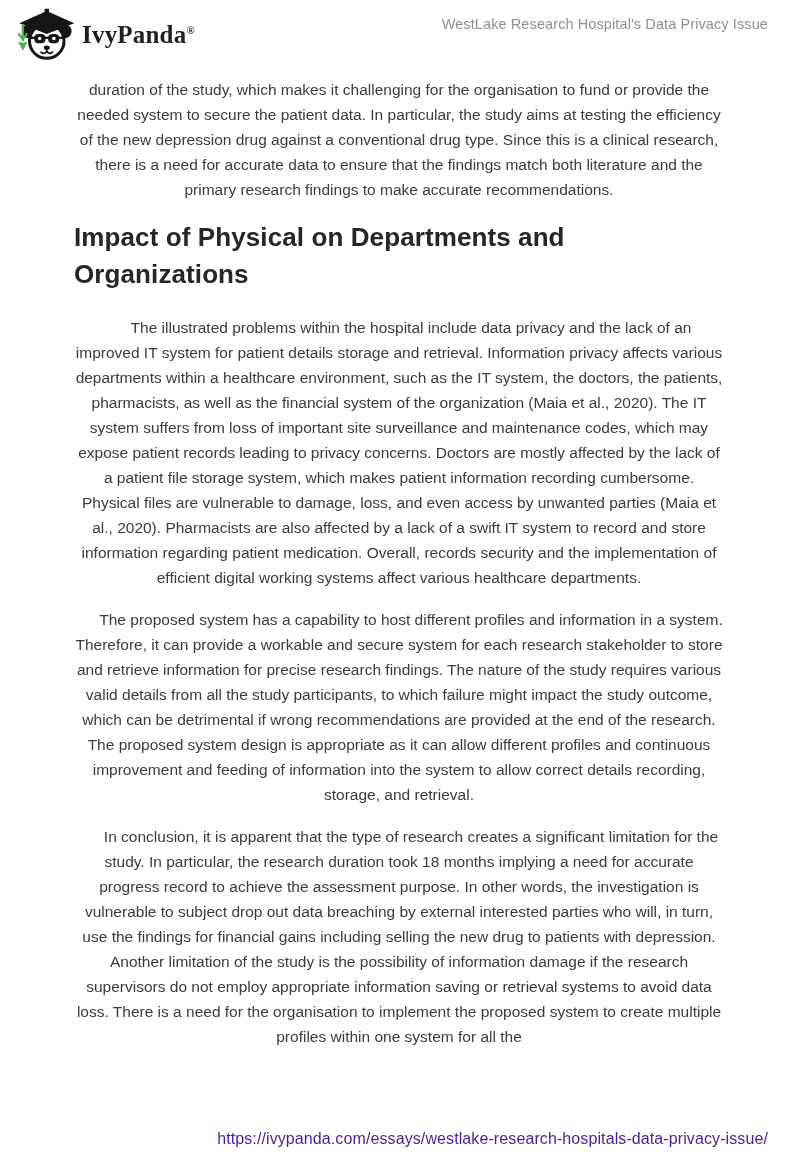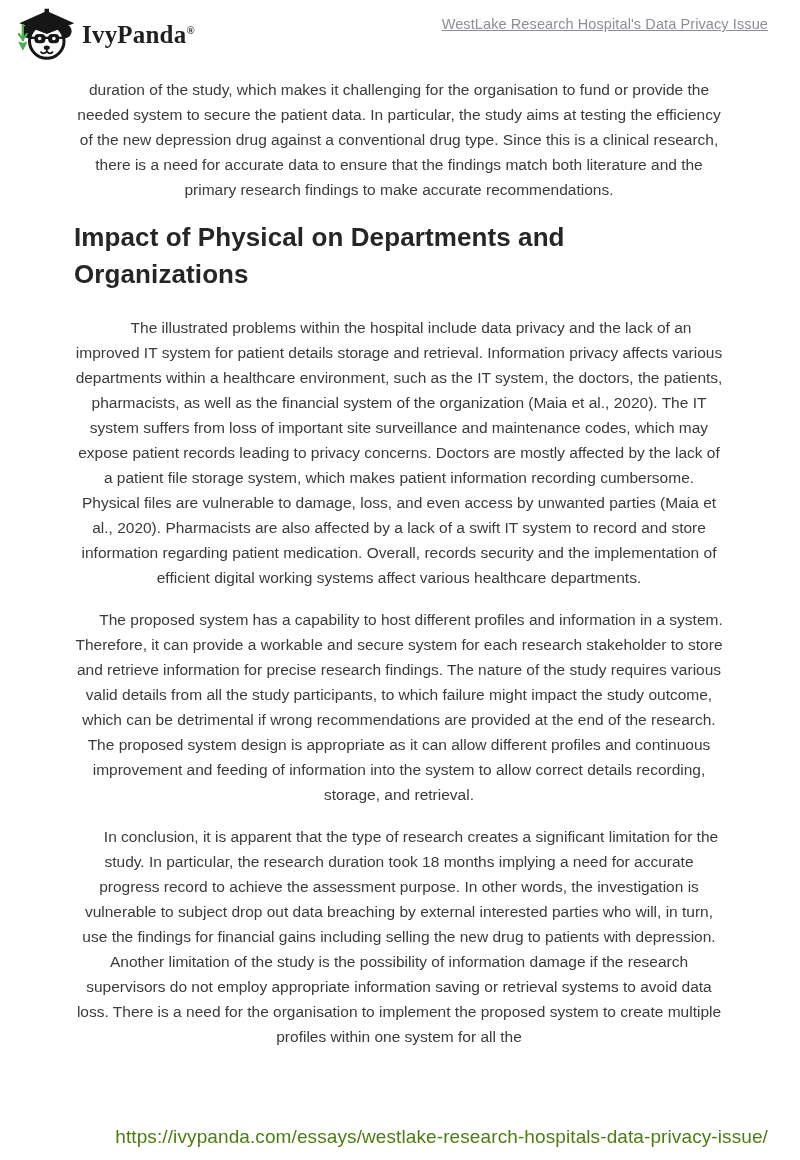--- a/index.html
+++ b/index.html
@@ -47,21 +47,20 @@
     vertical-align: super;
     line-height: 0;
   }
   .doc-title {
     position: absolute;
     top: 16px;
     right: 32px;
     font-size: 14.5px;
     color: #8e8e96;
     letter-spacing: 0.1px;
-    text-decoration: underline;
   }
 
   
   .content {
     margin: 0 72px 0 74px;
     padding-top: 11px;
     width: 650px;
   }
   .content p {
     font-size: 15.5px;
@@ -78,22 +77,22 @@
     color: #262626;
     margin: 17px 0 22px 0;
     letter-spacing: 0.1px;
   }
 
   
   .footer {
     position: absolute;
     right: 32px;
     bottom: 12px;
-    font-size: 19px;
-    color: #4d7c0f;
+    font-size: 16px;
+    color: #4c1d95;
     letter-spacing: 0.1px;
     text-decoration: none;
   }
 </style>
 </head>
 <body>
 
 <div class="page">
 
   <div class="header">

